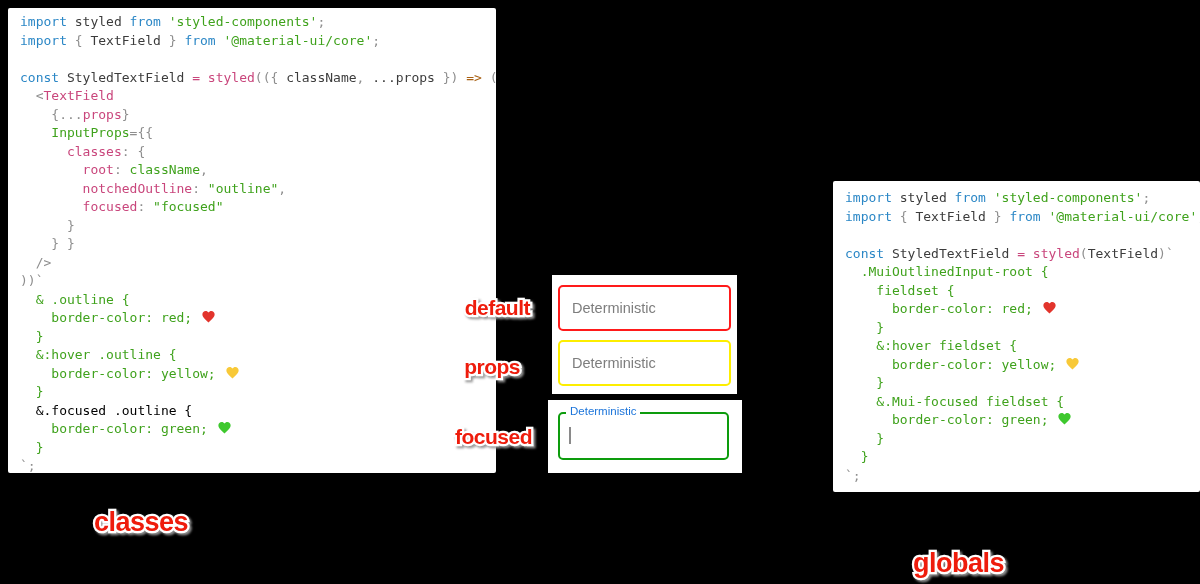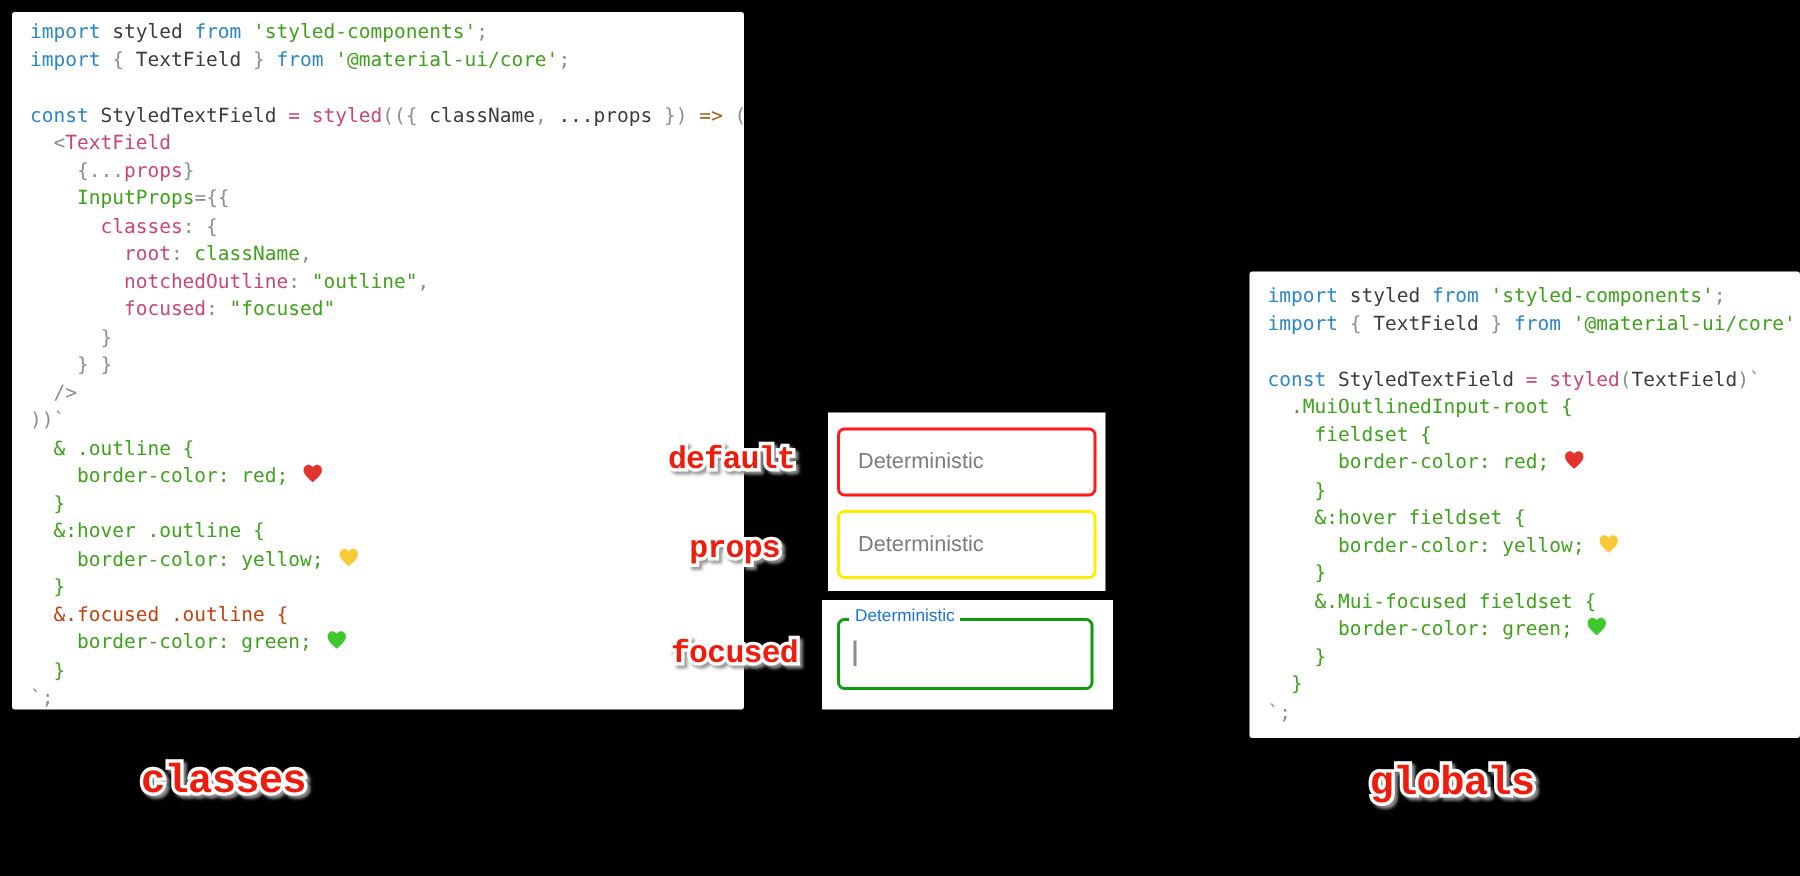--- a/index.html
+++ b/index.html
@@ -32,41 +32,41 @@
     font-family:"Liberation Sans",sans-serif;white-space:nowrap;
   }
   .tf-notch-label{
     position:absolute;left:566px;top:405px;background:#ffffff;
     font-size:11.5px;padding:0 4px;font-weight:500;z-index:3;
     font-family:"Liberation Sans",sans-serif;
   }
   .tf-caret{position:absolute;left:569px;top:427px;width:2px;height:17px;background:#8a8a8a;}
   .red-label{
     position:absolute;color:#ee1c0c;font-weight:bold;
-    font-family:Liberation Mono, monospace;
+    font-family:Liberation Sans, sans-serif;
     -webkit-text-stroke:4.5px #ffffff;paint-order:stroke fill;
     filter:drop-shadow(2px 2.5px 1px rgba(150,150,150,0.95));
     letter-spacing:-0.5px;white-space:nowrap;
   }
   .state-label{font-size:21px;text-align:right;width:92px;}
   #label-default{left:438px;top:296px;}
   #label-hover{left:428px;top:355px;}
   #label-focused{left:440px;top:425px;}
   .caption{font-size:27px;}
   #caption-classes{left:94px;top:507px;}
-  #caption-globals{left:913px;top:508px;}
+  #caption-globals{left:913px;top:548px;}
 </style>
 </head>
 <body>
 
 <div id="left-code" class="code-panel"><div class="cl"><span style="color: rgb(43, 135, 198);">import</span><span style="color: rgb(60, 60, 60);"> styled </span><span style="color: rgb(43, 135, 198);">from</span><span style="color: rgb(63, 162, 28);"> 'styled-components'</span><span style="color: rgb(142, 142, 142);">;</span></div><div class="cl"><span style="color: rgb(43, 135, 198);">import</span><span style="color: rgb(142, 142, 142);"> { </span><span style="color: rgb(60, 60, 60);">TextField</span><span style="color: rgb(142, 142, 142);"> } </span><span style="color: rgb(43, 135, 198);">from</span><span style="color: rgb(63, 162, 28);"> '@material-ui/core'</span><span style="color: rgb(142, 142, 142);">;</span></div><div class="cl">​</div><div class="cl"><span style="color: rgb(43, 135, 198);">const</span><span style="color: rgb(60, 60, 60);"> StyledTextField </span><span style="color: rgb(201, 70, 124);">=</span><span style="color: rgb(60, 60, 60);"> </span><span style="color: rgb(201, 70, 124);">styled</span><span style="color: rgb(142, 142, 142);">(({ </span><span style="color: rgb(60, 60, 60);">className</span><span style="color: rgb(142, 142, 142);">, </span><span style="color: rgb(60, 60, 60);">...props</span><span style="color: rgb(142, 142, 142);"> })</span><span style="color: rgb(169, 97, 20);"> =&gt;</span><span style="color: rgb(142, 142, 142);"> (</span></div><div class="cl"><span style="color: rgb(142, 142, 142);">  &lt;</span><span style="color: rgb(201, 70, 124);">TextField</span></div><div class="cl"><span style="color: rgb(142, 142, 142);">    {...</span><span style="color: rgb(201, 70, 124);">props</span><span style="color: rgb(142, 142, 142);">}</span></div><div class="cl"><span style="color: rgb(60, 60, 60);">    </span><span style="color: rgb(63, 162, 28);">InputProps</span><span style="color: rgb(142, 142, 142);">={{</span></div><div class="cl"><span style="color: rgb(201, 70, 124);">      classes</span><span style="color: rgb(142, 142, 142);">: {</span></div><div class="cl"><span style="color: rgb(201, 70, 124);">        root</span><span style="color: rgb(142, 142, 142);">: </span><span style="color: rgb(63, 162, 28);">className</span><span style="color: rgb(142, 142, 142);">,</span></div><div class="cl"><span style="color: rgb(201, 70, 124);">        notchedOutline</span><span style="color: rgb(142, 142, 142);">: </span><span style="color: rgb(63, 162, 28);">"outline"</span><span style="color: rgb(142, 142, 142);">,</span></div><div class="cl"><span style="color: rgb(201, 70, 124);">        focused</span><span style="color: rgb(142, 142, 142);">: </span><span style="color: rgb(63, 162, 28);">"focused"</span></div><div class="cl"><span style="color: rgb(142, 142, 142);">      }</span></div><div class="cl"><span style="color: rgb(142, 142, 142);">    } }</span></div><div class="cl"><span style="color: rgb(142, 142, 142);">  /&gt;</span></div><div class="cl"><span style="color: rgb(142, 142, 142);">))`</span></div><div class="cl"><span style="color: rgb(63, 162, 28);">  &amp; .outline {</span></div><div class="cl"><span style="color: rgb(63, 162, 28);">    border-color: red; </span><svg class="heart" viewBox="0 0 32 32">
         <path d="M16 28.7C9.8 22.9 2 17.2 2 9.9 2 5.5 5.4 2 9.6 2c2.6 0 5 1.4 6.4 3.7C17.4 3.4 19.8 2 22.4 2 26.6 2 30 5.5 30 9.9c0 7.3-7.8 13-14 18.8z" fill="#e2342c"></path>
       </svg></div><div class="cl"><span style="color: rgb(63, 162, 28);">  }</span></div><div class="cl"><span style="color: rgb(63, 162, 28);">  &amp;:hover .outline {</span></div><div class="cl"><span style="color: rgb(63, 162, 28);">    border-color: yellow; </span><svg class="heart" viewBox="0 0 32 32">
         <path d="M16 28.7C9.8 22.9 2 17.2 2 9.9 2 5.5 5.4 2 9.6 2c2.6 0 5 1.4 6.4 3.7C17.4 3.4 19.8 2 22.4 2 26.6 2 30 5.5 30 9.9c0 7.3-7.8 13-14 18.8z" fill="#f8c938"></path>
-      </svg></div><div class="cl"><span style="color: rgb(63, 162, 28);">  }</span></div><div class="cl"><span style="color: #c2410c;">  &amp;.focused .outline {</span></div><div class="cl"><span style="color: rgb(63, 162, 28);">    border-color: green; </span><svg class="heart" viewBox="0 0 32 32">
+      </svg></div><div class="cl"><span style="color: rgb(63, 162, 28);">  }</span></div><div class="cl"><span style="color: #000000;">  &amp;.focused .outline {</span></div><div class="cl"><span style="color: rgb(63, 162, 28);">    border-color: green; </span><svg class="heart" viewBox="0 0 32 32">
         <path d="M16 28.7C9.8 22.9 2 17.2 2 9.9 2 5.5 5.4 2 9.6 2c2.6 0 5 1.4 6.4 3.7C17.4 3.4 19.8 2 22.4 2 26.6 2 30 5.5 30 9.9c0 7.3-7.8 13-14 18.8z" fill="#3ec82e"></path>
       </svg></div><div class="cl"><span style="color: rgb(63, 162, 28);">  }</span></div><div class="cl"><span style="color: rgb(142, 142, 142);">`;</span></div></div>
 
 <div id="right-code" class="code-panel"><div class="cl"><span style="color: rgb(43, 135, 198);">import</span><span style="color: rgb(60, 60, 60);"> styled </span><span style="color: rgb(43, 135, 198);">from</span><span style="color: rgb(63, 162, 28);"> 'styled-components'</span><span style="color: rgb(142, 142, 142);">;</span></div><div class="cl"><span style="color: rgb(43, 135, 198);">import</span><span style="color: rgb(142, 142, 142);"> { </span><span style="color: rgb(60, 60, 60);">TextField</span><span style="color: rgb(142, 142, 142);"> } </span><span style="color: rgb(43, 135, 198);">from</span><span style="color: rgb(63, 162, 28);"> '@material-ui/core'</span><span style="color: rgb(142, 142, 142);">;</span></div><div class="cl">​</div><div class="cl"><span style="color: rgb(43, 135, 198);">const</span><span style="color: rgb(60, 60, 60);"> StyledTextField </span><span style="color: rgb(201, 70, 124);">=</span><span style="color: rgb(60, 60, 60);"> </span><span style="color: rgb(201, 70, 124);">styled</span><span style="color: rgb(142, 142, 142);">(</span><span style="color: rgb(60, 60, 60);">TextField</span><span style="color: rgb(142, 142, 142);">)`</span></div><div class="cl"><span style="color: rgb(63, 162, 28);">  .MuiOutlinedInput-root {</span></div><div class="cl"><span style="color: rgb(63, 162, 28);">    fieldset {</span></div><div class="cl"><span style="color: rgb(63, 162, 28);">      border-color: red; </span><svg class="heart" viewBox="0 0 32 32">
         <path d="M16 28.7C9.8 22.9 2 17.2 2 9.9 2 5.5 5.4 2 9.6 2c2.6 0 5 1.4 6.4 3.7C17.4 3.4 19.8 2 22.4 2 26.6 2 30 5.5 30 9.9c0 7.3-7.8 13-14 18.8z" fill="#e2342c"></path>
       </svg></div><div class="cl"><span style="color: rgb(63, 162, 28);">    }</span></div><div class="cl"><span style="color: rgb(63, 162, 28);">    &amp;:hover fieldset {</span></div><div class="cl"><span style="color: rgb(63, 162, 28);">      border-color: yellow; </span><svg class="heart" viewBox="0 0 32 32">
         <path d="M16 28.7C9.8 22.9 2 17.2 2 9.9 2 5.5 5.4 2 9.6 2c2.6 0 5 1.4 6.4 3.7C17.4 3.4 19.8 2 22.4 2 26.6 2 30 5.5 30 9.9c0 7.3-7.8 13-14 18.8z" fill="#f8c938"></path>
       </svg></div><div class="cl"><span style="color: rgb(63, 162, 28);">    }</span></div><div class="cl"><span style="color: rgb(63, 162, 28);">    &amp;.Mui-focused fieldset {</span></div><div class="cl"><span style="color: rgb(63, 162, 28);">      border-color: green; </span><svg class="heart" viewBox="0 0 32 32">
         <path d="M16 28.7C9.8 22.9 2 17.2 2 9.9 2 5.5 5.4 2 9.6 2c2.6 0 5 1.4 6.4 3.7C17.4 3.4 19.8 2 22.4 2 26.6 2 30 5.5 30 9.9c0 7.3-7.8 13-14 18.8z" fill="#3ec82e"></path>
       </svg></div><div class="cl"><span style="color: rgb(63, 162, 28);">    }</span></div><div class="cl"><span style="color: rgb(63, 162, 28);">  }</span></div><div class="cl"><span style="color: rgb(142, 142, 142);">`;</span></div></div>

